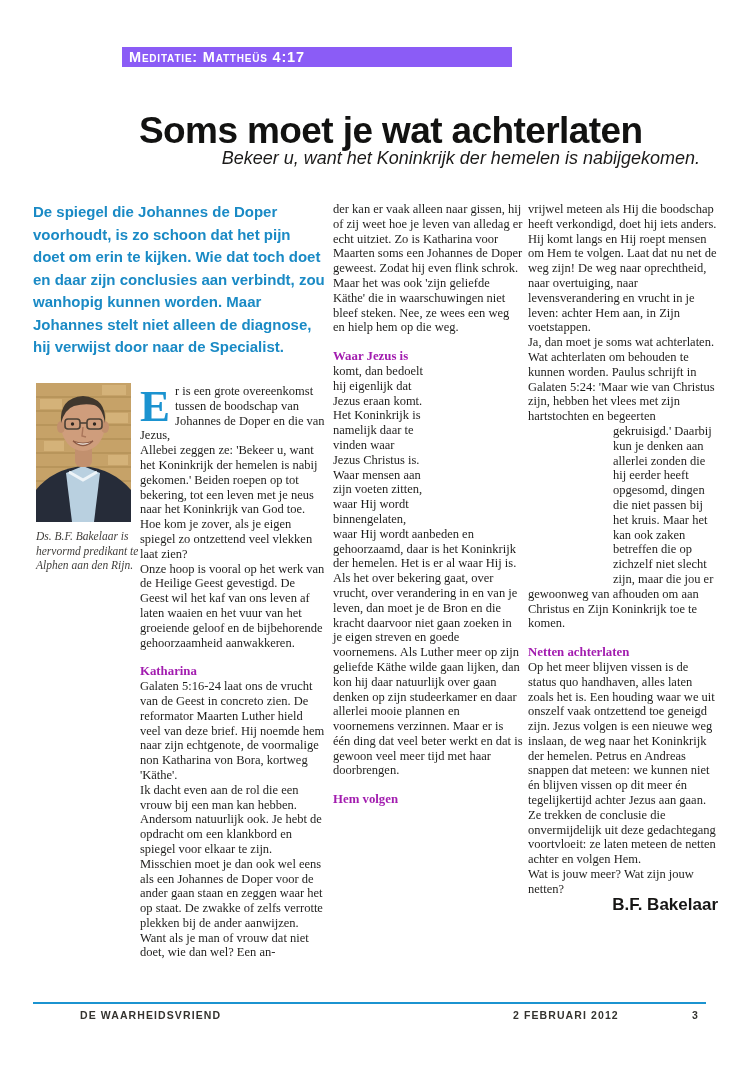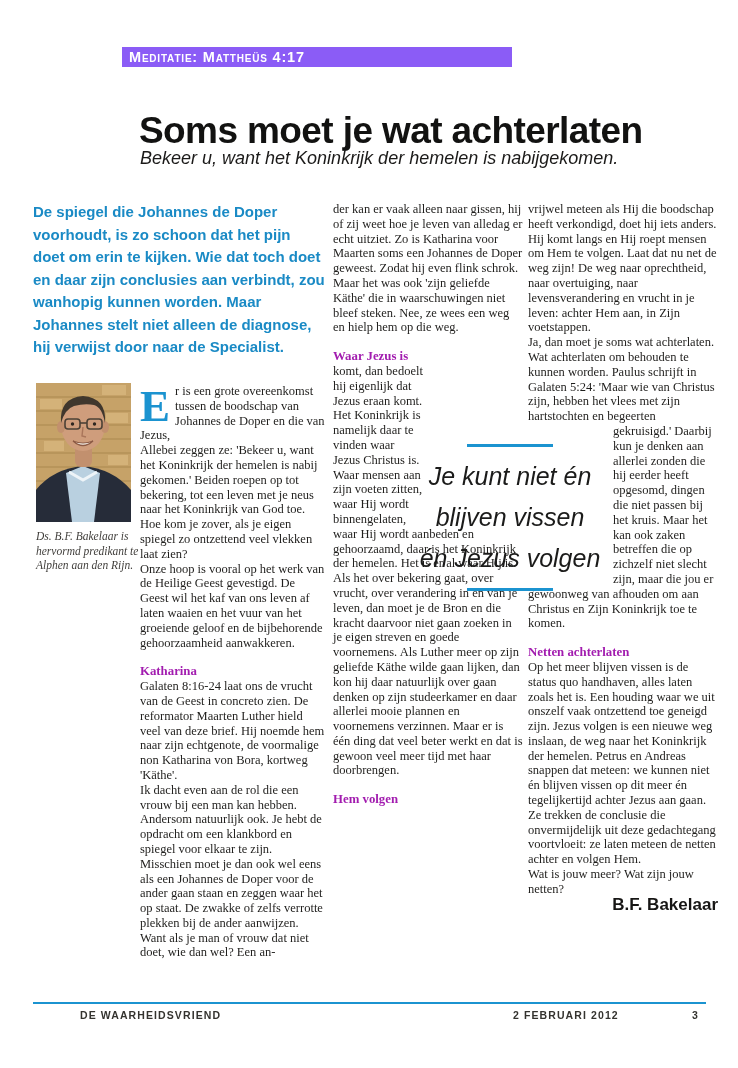--- a/index.html
+++ b/index.html
@@ -18,21 +18,21 @@
   }
   
   .article-title{
     position:absolute;left:139px;top:86px;width:580px;
     font-family:"Liberation Sans",sans-serif;font-weight:bold;font-size:37px;
     letter-spacing:-.6px;color:#121211;line-height:40px;
   }
   .article-subtitle{
     position:absolute;left:140px;top:147px;width:560px;
     font-family:"Liberation Sans",sans-serif;font-style:italic;font-size:18px;
-    color:#1b1a19;line-height:22px;
+    color:#1b1a19;line-height:22px;text-align:right;
   }
   
   .intro{
     position:absolute;left:33px;top:201px;width:292px;
     font-family:"Liberation Sans",sans-serif;font-weight:bold;font-size:15px;
     line-height:22.5px;color:#1a8ac5;
   }
   
   .photo{position:absolute;left:36px;top:383px;width:95px;height:139px;}
   .photo svg{display:block;}
@@ -134,21 +134,21 @@
       <path d="M37 58 Q47 67 57 58 Q47 62 37 58 Z" fill="#f4efe7" stroke="#8c5a44" stroke-width="1.2"></path>
     </svg>
   </div>
   <div class="caption">Ds. B.F. Bakelaar is hervormd predikant te Alphen aan den Rijn.</div>
 
   <div class="col col1">
     <p><span class="dropcap">E</span><span>r is een grote overeenkomst tussen de boodschap van Johannes de Doper en die van Jezus,</span></p>
     <p>Allebei zeggen ze: 'Bekeer u, want het Koninkrijk der hemelen is nabij gekomen.' Beiden roepen op tot bekering, tot een leven met je neus naar het Koninkrijk van God toe. Hoe kom je zover, als je eigen spiegel zo ontzettend veel vlekken laat zien?</p>
     <p>Onze hoop is vooral op het werk van de Heilige Geest gevestigd. De Geest wil het kaf van ons leven af laten waaien en het vuur van het groeiende geloof en de bijbehorende gehoorzaamheid aanwakkeren.</p>
     <h3>Katharina</h3>
-    <p>Galaten 8:16-24 laat ons de vrucht van de Geest in concreto zien. De reformator Maarten Luther hield veel van deze brief. Hij noemde hem naar zijn echtgenote, de voormalige non Katharina von Bora, kortweg 'Käthe'.</p>
+    <p>Galaten 5:16-24 laat ons de vrucht van de Geest in concreto zien. De reformator Maarten Luther hield veel van deze brief. Hij noemde hem naar zijn echtgenote, de voormalige non Katharina von Bora, kortweg 'Käthe'.</p>
     <p>Ik dacht even aan de rol die een vrouw bij een man kan hebben. Andersom natuurlijk ook. Je hebt de opdracht om een klankbord en spiegel voor elkaar te zijn. Misschien moet je dan ook wel eens als een Johannes de Doper voor de ander gaan staan en zeggen waar het op staat. De zwakke of zelfs verrotte plekken bij de ander aanwijzen. Want als je man of vrouw dat niet doet, wie dan wel? Een an-</p>
   </div>
 
   <div class="col col2">
     <p>der kan er vaak alleen naar gissen, hij of zij weet hoe je leven van alledag er echt uitziet. Zo is Katharina voor Maarten soms een Johannes de Doper geweest. Zodat hij even flink schrok.</p>
     <p>Maar het was ook 'zijn geliefde Käthe' die in waarschuwingen niet bleef steken. Nee, ze wees een weg en hielp hem op die weg.</p>
     <h3>Waar Jezus is</h3>
     <div class="wrapblock">
       <div class="qhole-right"></div>
       <span>komt, dan bedoelt hij eigenlijk dat Jezus eraan komt. Het Koninkrijk is namelijk daar te vinden waar Jezus Christus is. Waar mensen aan zijn voeten zitten, waar Hij wordt binnengelaten, waar Hij wordt aanbeden en gehoorzaamd, daar is het Koninkrijk der hemelen. Het is er al waar Hij is.</span>
@@ -163,26 +163,19 @@
     <div class="wrapblock">
       <div class="qhole-left"></div>
       <span>gekruisigd.' Daarbij kun je denken aan allerlei zonden die hij eerder heeft opgesomd, dingen die niet passen bij het kruis. Maar het kan ook zaken betreffen die op zichzelf niet slecht zijn, maar die jou er gewoonweg van afhouden om aan Christus en Zijn Koninkrijk toe te komen.</span>
     </div>
     <h3>Netten achterlaten</h3>
     <p>Op het meer blijven vissen is de status quo handhaven, alles laten zoals het is. Een houding waar we uit onszelf vaak ontzettend toe geneigd zijn. Jezus volgen is een nieuwe weg inslaan, de weg naar het Koninkrijk der hemelen. Petrus en Andreas snappen dat meteen: we kunnen niet én blijven vissen op dit meer én tegelijkertijd achter Jezus aan gaan. Ze trekken de conclusie die onvermijdelijk uit deze gedachtegang voortvloeit: ze laten meteen de netten achter en volgen Hem.</p>
     <p>Wat is jouw meer? Wat zijn jouw netten?</p>
     <p class="byline">B.F. Bakelaar</p>
   </div>
 
-  <div class="pullquote">
-    <div class="pq-rule top"></div>
-    <div class="pq-line">Je kunt niet én</div>
-    <div class="pq-line">blijven vissen</div>
-    <div class="pq-line">én Jezus volgen</div>
-    <div class="pq-rule bottom"></div>
-  </div>
 
   <div class="footer-rule"></div>
   <div class="footer-text f-left">DE WAARHEIDSVRIEND</div>
   <div class="footer-text f-date">2 FEBRUARI 2012</div>
   <div class="footer-text f-page">3</div>
 
 </div>
 
 </body></html>

